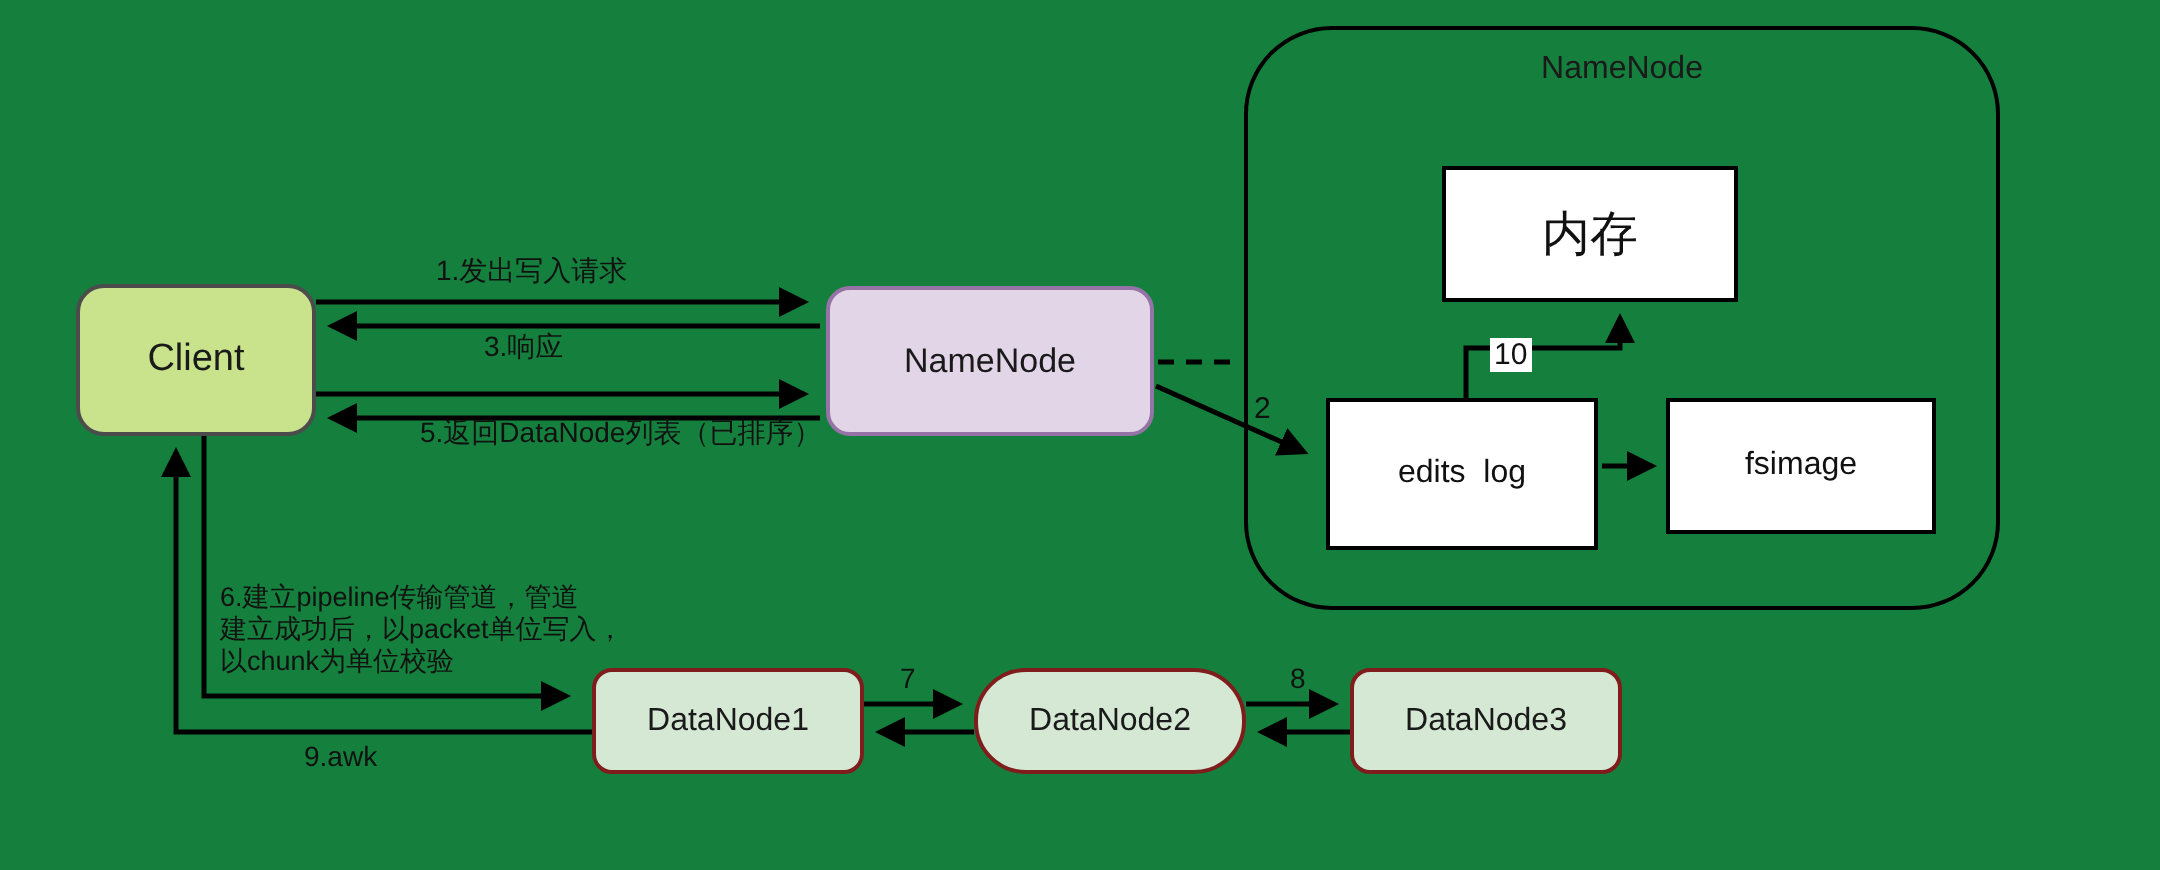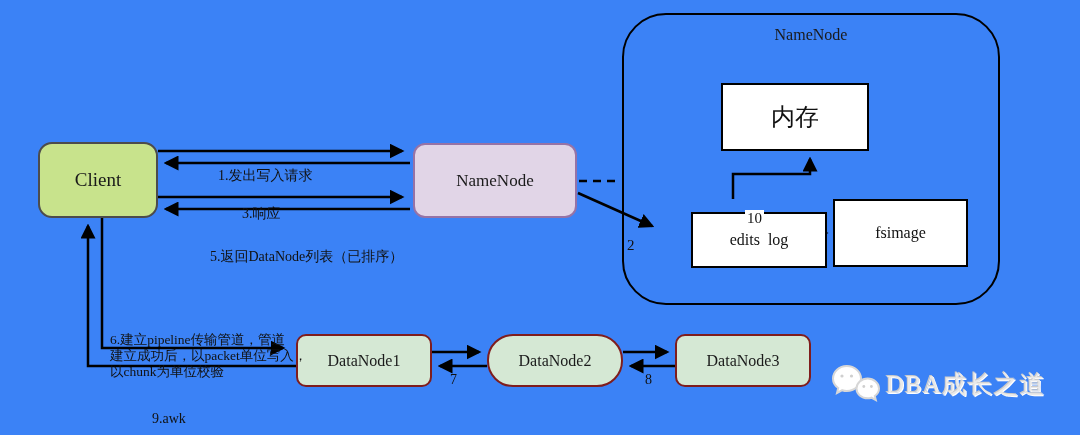--- a/index.html
+++ b/index.html
@@ -1,18 +1,18 @@
 <!DOCTYPE html>
 <html><head>
 <meta charset="utf-8">
 <style>
   html,body{margin:0;padding:0;background:#ffffff;}
   .stage{
-    position:relative;width:1080px;height:435px;background:#3b82f6;
-    font-family:Liberation Serif, serif;overflow:hidden;
+    position:relative;width:1080px;height:435px;background:#15803d;
+    font-family:Liberation Sans, sans-serif;overflow:hidden;
   }
   .node{
     position:absolute;display:flex;align-items:center;justify-content:center;
     box-sizing:border-box;color:#1a1a1a;
   }
   .client{
     left:38px;top:142px;width:120px;height:76px;border-radius:14px;
     background:#c8e38c;border:2.5px solid #4c4c4c;font-size:19px;
   }
   .namenode{
@@ -25,30 +25,30 @@
   }
   .nn-title{
     position:absolute;left:622px;top:26px;width:378px;text-align:center;
     font-size:16px;color:#1a1a1a;
   }
   .plainbox{
     position:absolute;display:flex;align-items:center;justify-content:center;
     background:#ffffff;border:2px solid #000;box-sizing:border-box;color:#111;
   }
   .memory{left:721px;top:83px;width:148px;height:68px;font-size:24px;}
-  .editslog{left:663px;top:212px;width:136px;height:56px;font-size:16px;white-space:pre;margin-left:28px;}
+  .editslog{left:663px;top:199px;width:136px;height:76px;font-size:16px;white-space:pre;}
   .fsimage{left:833px;top:199px;width:135px;height:68px;font-size:16px;}
   .datanode{
     width:136px;height:53px;border-radius:10px;background:#d5e8d4;
     border:2px solid #7f1d1d;font-size:16px;
   }
   .dn1{left:296px;top:334px;}
   .dn2{left:487px;top:334px;border-radius:26px;}
   .dn3{left:675px;top:334px;}
-  .lbl{position:absolute;color:#111;white-space:nowrap;font-size:14px;line-height:1.15;margin-top:41px;}
+  .lbl{position:absolute;color:#111;white-space:nowrap;font-size:14px;line-height:1.15;}
   .lbl-s1{left:218px;top:127px;}
   .lbl-s3{left:242px;top:165px;}
   .lbl-s4{left:205px;top:179px;}
   .lbl-s5{left:210px;top:208px;}
   .lbl-s2{left:627px;top:196px;font-size:15px;}
   .lbl-s10{left:745px;top:169px;font-size:15px;background:#fff;padding:0 2px;}
   .lbl-s6{left:110px;top:291px;font-size:13.5px;line-height:16px;white-space:pre-line;}
   .lbl-s9{left:152px;top:370px;}
   .lbl-s7{left:450px;top:331px;}
   .lbl-s8{left:645px;top:331px;}
@@ -123,29 +123,14 @@
   <div class="lbl lbl-s5">5.返回DataNode列表（已排序）</div>
   <div class="lbl lbl-s2">2</div>
   <div class="lbl lbl-s10">10</div>
   <div class="lbl lbl-s6">6.建立pipeline传输管道，管道
 建立成功后，以packet单位写入，
 以chunk为单位校验</div>
   <div class="lbl lbl-s9">9.awk</div>
   <div class="lbl lbl-s7">7</div>
   <div class="lbl lbl-s8">8</div>
 
-  <div class="watermark">
-    <svg width="50" height="42" viewBox="0 0 50 42">
-      <g stroke="#d7d7d7" stroke-width="2" fill="#ffffff">
-        <path d="M30,15.5 C30,8.6 23.5,3 15.8,3 C8.1,3 2,8.6 2,15.5 C2,19.4 4,22.8 7.2,25 L6,30 L11.3,27.2 C12.7,27.7 14.2,28 15.8,28 C23.5,28 30,22.4 30,15.5 z"></path>
-        <path d="M48,25.5 C48,20 42.8,15.5 36.6,15.5 C30.4,15.5 25.5,20 25.5,25.5 C25.5,31 30.4,35.3 36.6,35.3 C37.9,35.3 39.2,35.1 40.3,34.7 L44.8,37 L43.8,33 C46.4,31.2 48,28.5 48,25.5 z"></path>
-      </g>
-      <g fill="#cfcfcf" stroke="none">
-        <circle cx="11" cy="13" r="1.6"></circle>
-        <circle cx="20.5" cy="13" r="1.6"></circle>
-        <circle cx="32.8" cy="23.5" r="1.4"></circle>
-        <circle cx="40.4" cy="23.5" r="1.4"></circle>
-      </g>
-    </svg>
-    <span class="wm-text">DBA成长之道</span>
-  </div>
 
 </div>
 
 </body></html>

